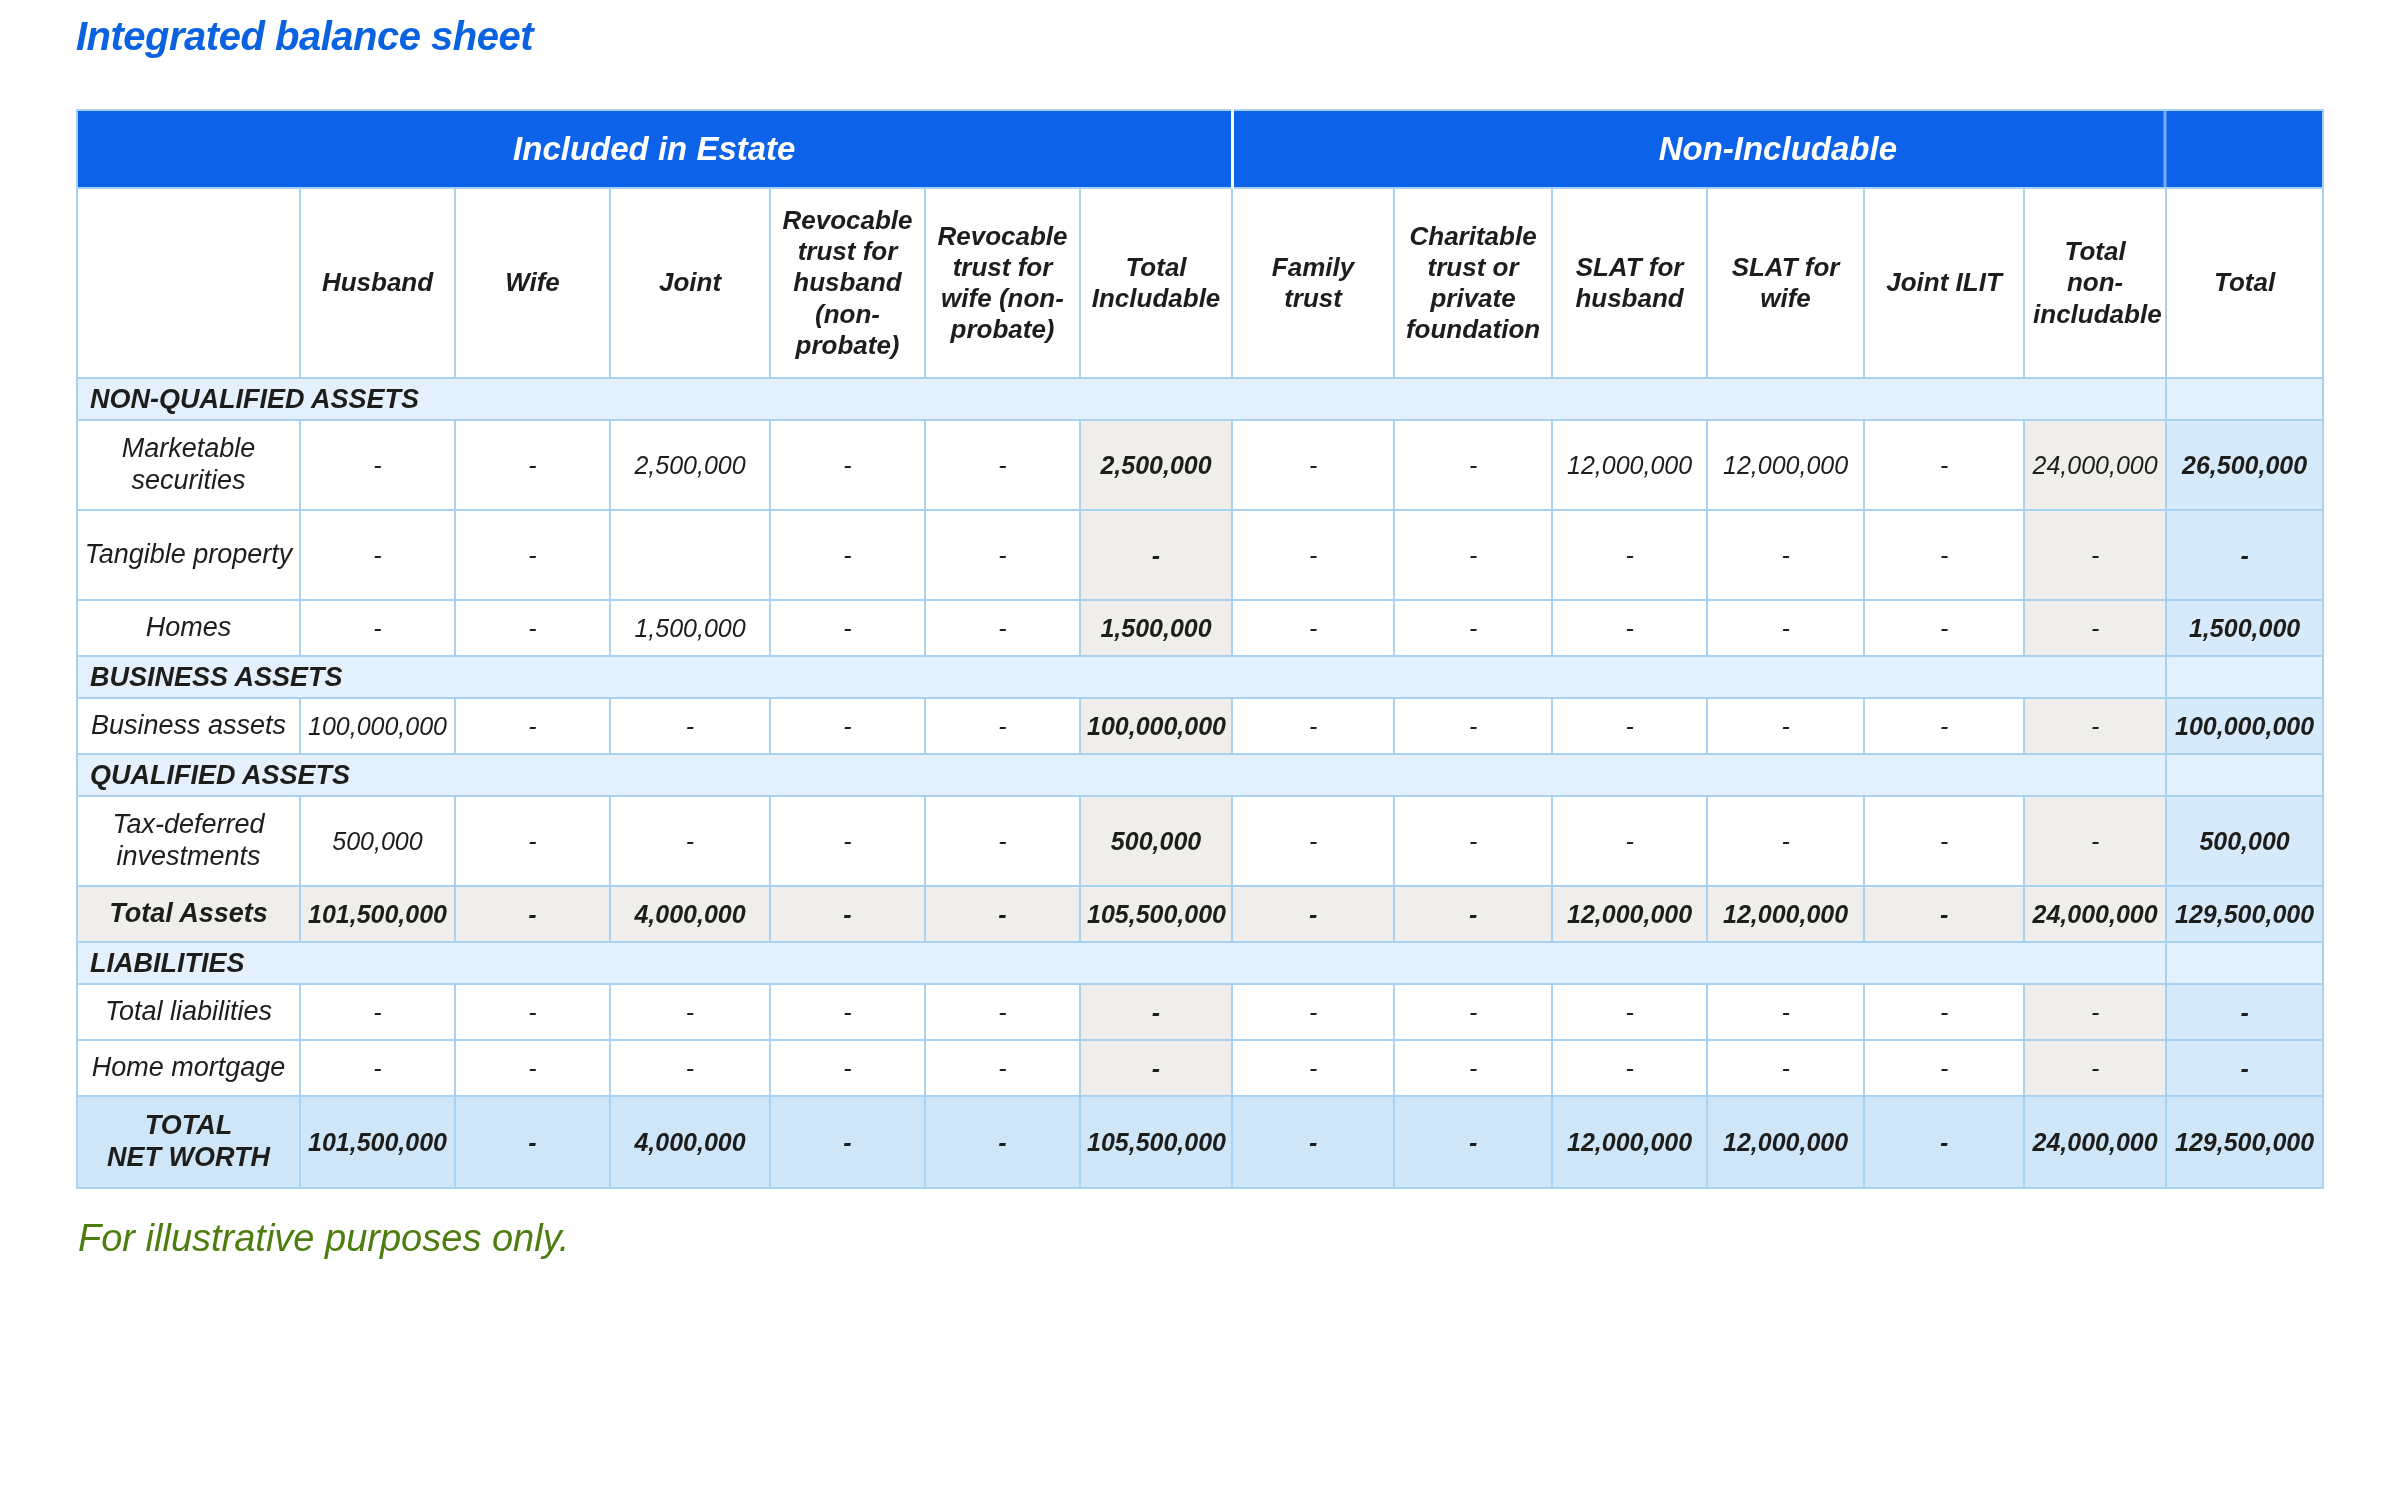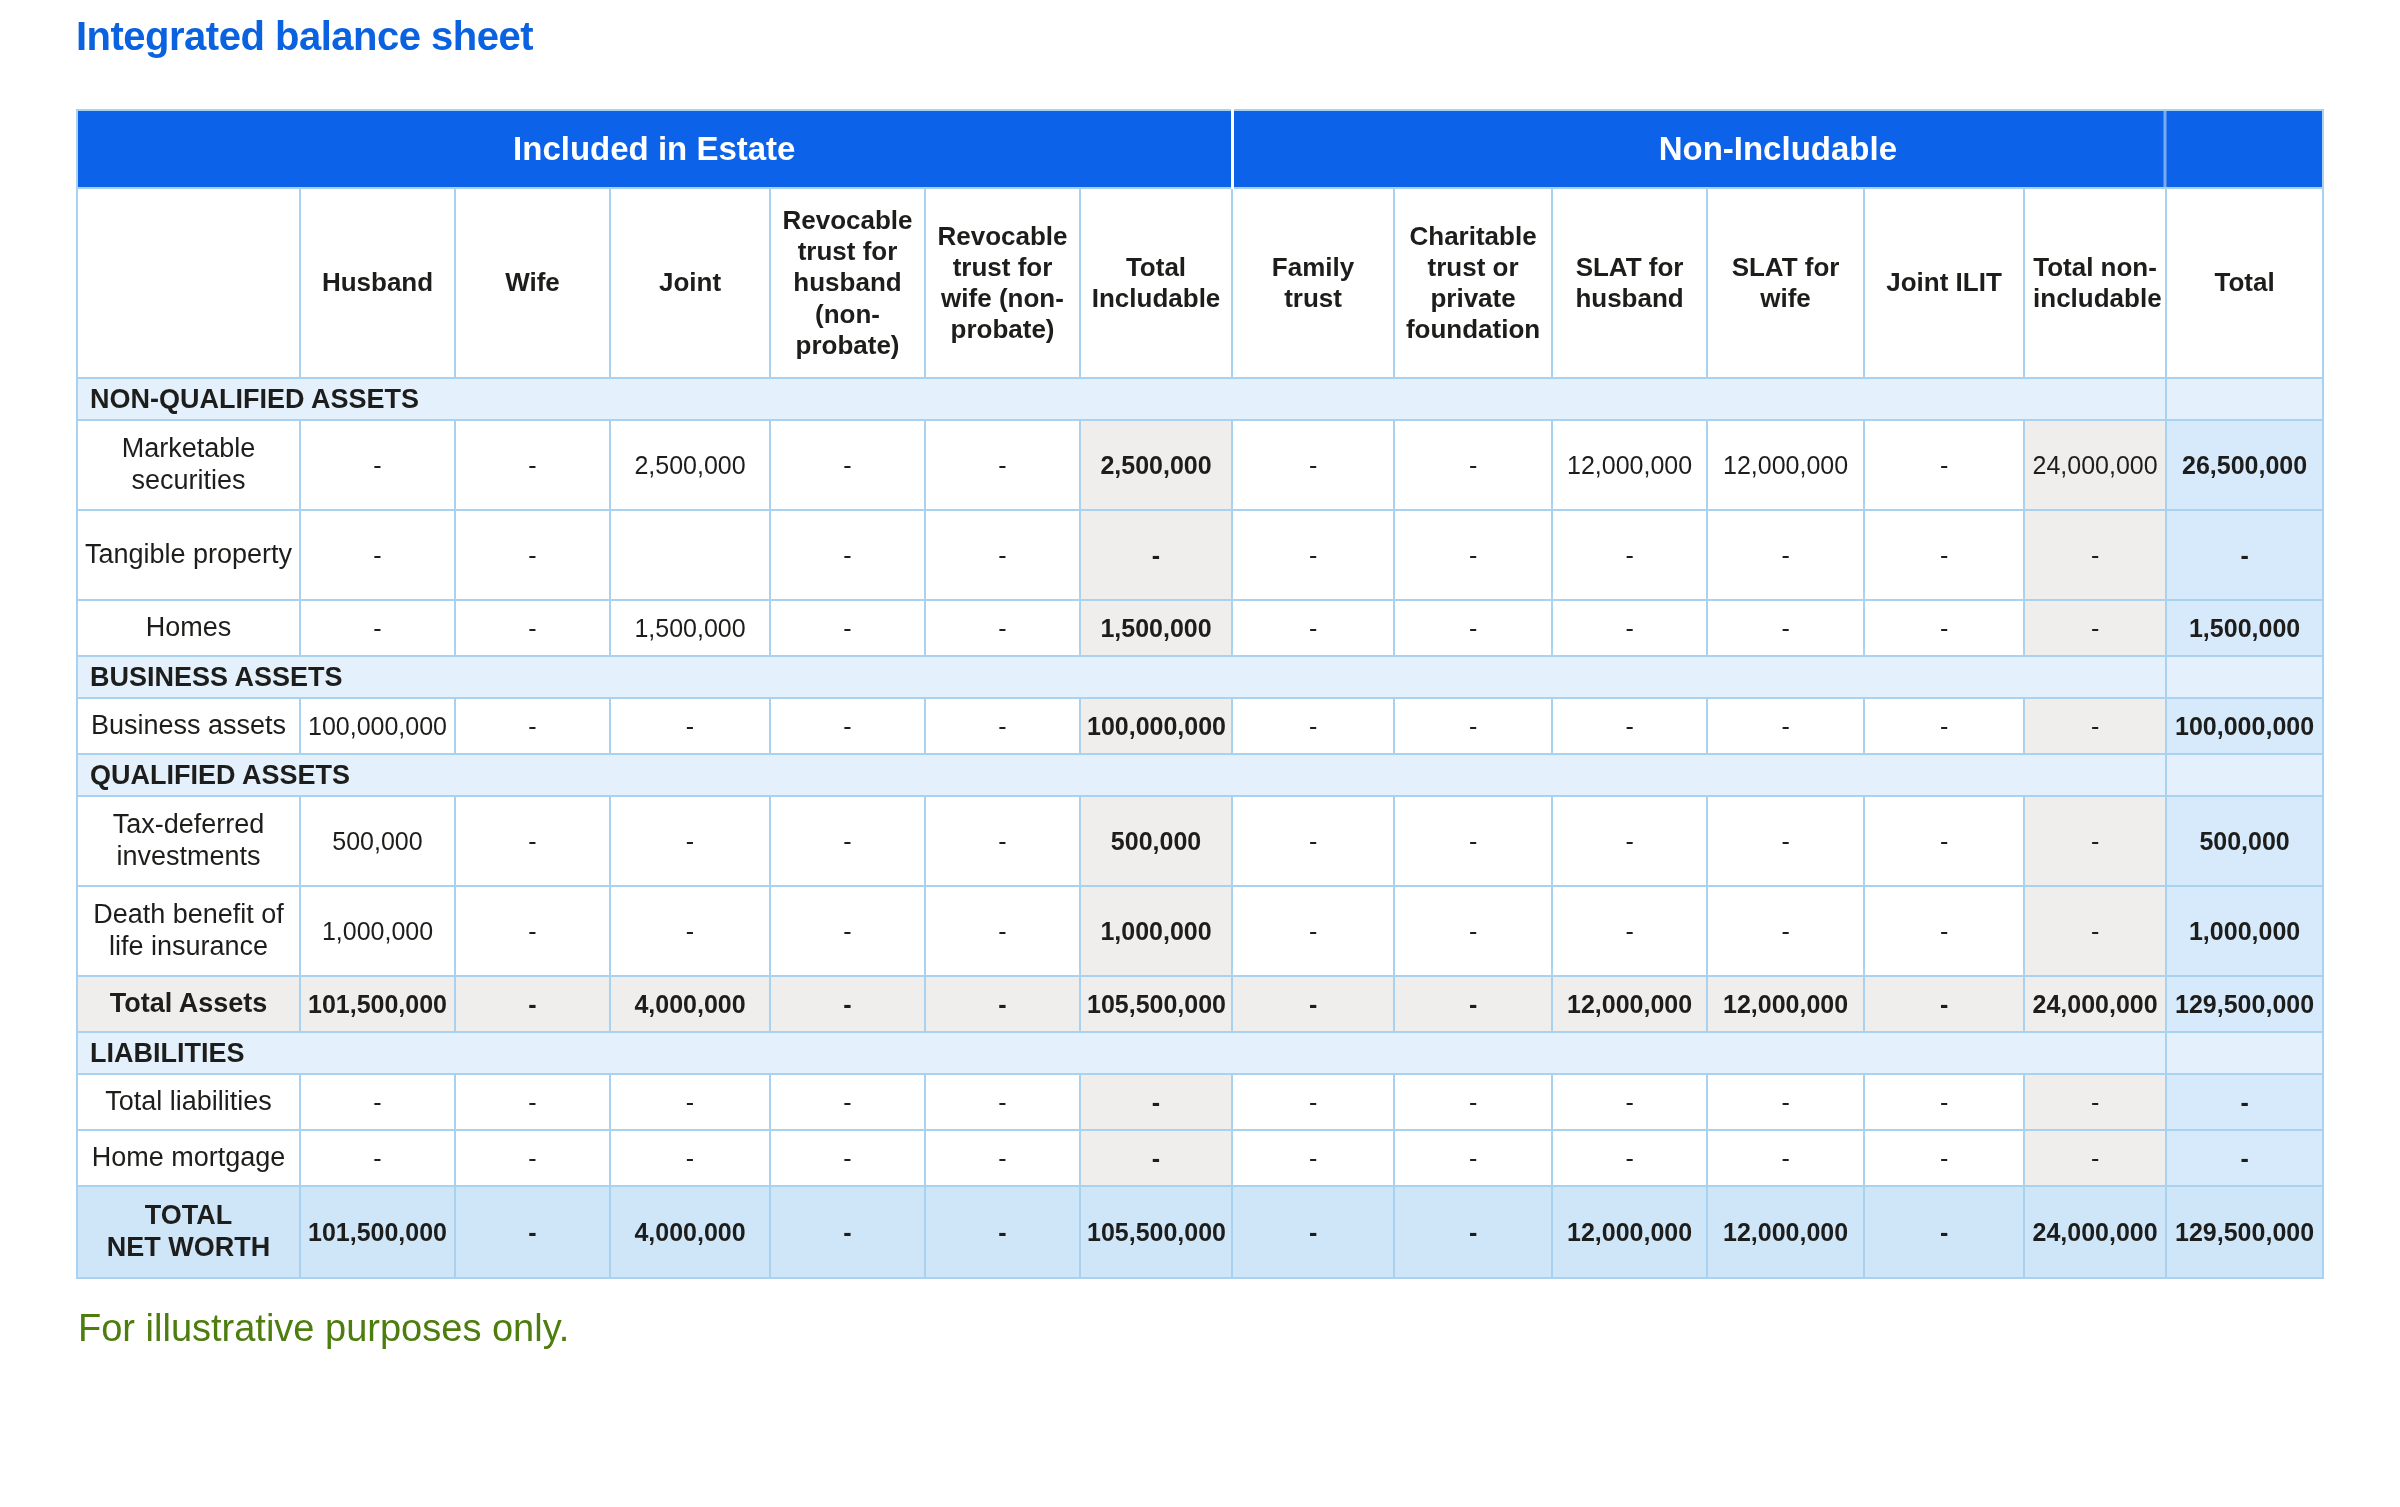--- a/index.html
+++ b/index.html
@@ -7,20 +7,21 @@
     padding: 0;
     background: #ffffff;
     width: 2400px;
     height: 1507px;
     overflow: hidden;
     font-family: "Liberation Sans", "DejaVu Sans", sans-serif;
     color: #1d1d1b;
   }
   .wrap {
     padding: 6px 4px 0 76px;
+    font-style: italic;
   }
   h1.page-title {
     font-size: 40px;
     font-weight: 700;
     color: #0b62e0;
     margin: 8px 0 0 0;
     letter-spacing: -0.5px;
   }
   table.bs {
     border-collapse: collapse;
@@ -232,36 +233,20 @@
           <td class="val">-</td>
           <td class="val c-ti">500,000</td>
           <td class="val">-</td>
           <td class="val">-</td>
           <td class="val">-</td>
           <td class="val">-</td>
           <td class="val">-</td>
           <td class="val c-tni">-</td>
           <td class="val c-tot">500,000</td>
         </tr>
-        <tr class="r-tall">
-          <td class="lbl">Death benefit of life insurance</td>
-          <td class="val">1,000,000</td>
-          <td class="val">-</td>
-          <td class="val">-</td>
-          <td class="val">-</td>
-          <td class="val">-</td>
-          <td class="val c-ti">1,000,000</td>
-          <td class="val">-</td>
-          <td class="val">-</td>
-          <td class="val">-</td>
-          <td class="val">-</td>
-          <td class="val">-</td>
-          <td class="val c-tni">-</td>
-          <td class="val c-tot">1,000,000</td>
-        </tr>
         <tr class="r-short row-total">
           <td class="lbl" style="font-weight: 700;">Total Assets</td>
           <td class="val">101,500,000</td>
           <td class="val">-</td>
           <td class="val">4,000,000</td>
           <td class="val">-</td>
           <td class="val">-</td>
           <td class="val c-ti">105,500,000</td>
           <td class="val">-</td>
           <td class="val">-</td>

